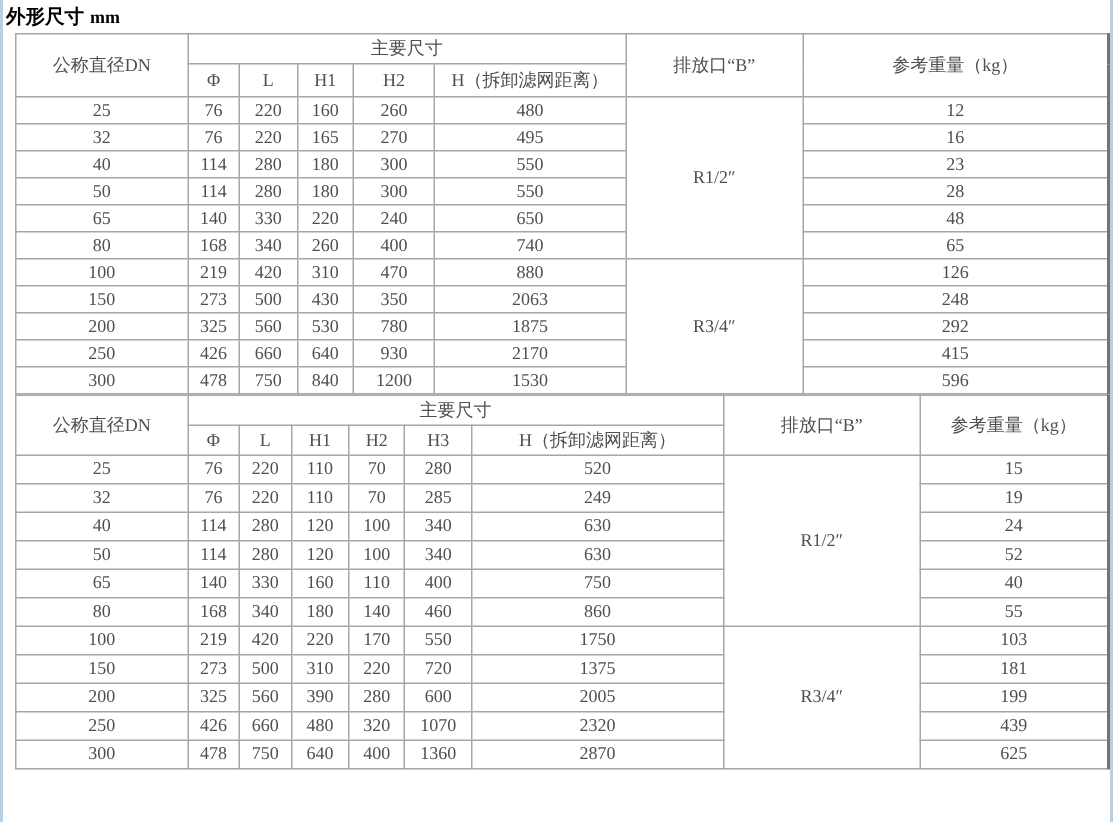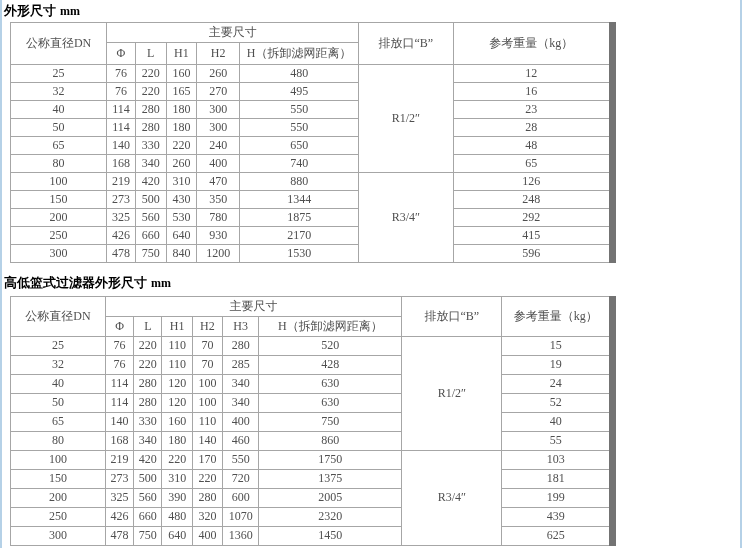--- a/index.html
+++ b/index.html
@@ -20,40 +20,40 @@
     width: 2px;
     height: 548px;
     background: #b5d1e7;
   }
   .edge-strip.left  { left: 0; }
   .edge-strip.right { right: 0; }
   .content {
     position: absolute;
     left: 2px;
     top: 0;
-    width: 614px;
+    width: 738px;
   }
   .tbl-title {
     margin: 3px 0 3px 2px;
     font-size: 13px;
     line-height: 15px;
     font-weight: bold;
     color: #000000;
   }
   .tbl-title .unit {
     font-weight: bold;
     font-size: 12px;
     margin-left: 4px;
   }
   .tbl-title.second { margin-top: 12px; margin-bottom: 5px; }
   table.spec {
     border-collapse: collapse;
     table-layout: fixed;
     margin-left: 8px;
-    border-right: 7px solid #737373;
+    border-right: 2px solid #737373;
   }
   table.spec th, table.spec td {
     border: 1px solid #a6a6a6;
     font-size: 12px;
     font-weight: normal;
     color: #4f4f4f;
     text-align: center;
     vertical-align: middle;
     padding: 0;
     line-height: 1.1;
@@ -169,21 +169,21 @@
             <td>880</td>
             <td rowspan="5">R3/4″</td>
             <td>126</td>
           </tr>
           <tr>
             <td>150</td>
             <td>273</td>
             <td>500</td>
             <td>430</td>
             <td>350</td>
-            <td>1344</td>
+            <td>2063</td>
             <td>248</td>
           </tr>
           <tr>
             <td>200</td>
             <td>325</td>
             <td>560</td>
             <td>530</td>
             <td>780</td>
             <td>1875</td>
             <td>292</td>
@@ -202,23 +202,20 @@
             <td>478</td>
             <td>750</td>
             <td>840</td>
             <td>1200</td>
             <td>1530</td>
             <td>596</td>
           </tr>
         </tbody>
       </table>
 
-    <div class="tbl-title second">
-      <span>高低篮式过滤器外形尺寸</span><span class="unit">mm</span>
-    </div>
     <table class="spec t2">
         <colgroup>
           <col style="width: 116px;">
           <col style="width: 35px;">
           <col style="width: 35px;">
           <col style="width: 39px;">
           <col style="width: 38px;">
           <col style="width: 45px;">
           <col style="width: 170px;">
           <col style="width: 133px;">
@@ -252,21 +249,21 @@
             <td rowspan="6">R1/2″</td>
             <td>15</td>
           </tr>
           <tr>
             <td>32</td>
             <td>76</td>
             <td>220</td>
             <td>110</td>
             <td>70</td>
             <td>285</td>
-            <td>428</td>
+            <td>249</td>
             <td>19</td>
           </tr>
           <tr>
             <td>40</td>
             <td>114</td>
             <td>280</td>
             <td>120</td>
             <td>100</td>
             <td>340</td>
             <td>630</td>
@@ -343,20 +340,20 @@
             <td>2320</td>
             <td>439</td>
           </tr>
           <tr>
             <td>300</td>
             <td>478</td>
             <td>750</td>
             <td>640</td>
             <td>400</td>
             <td>1360</td>
-            <td>1450</td>
+            <td>2870</td>
             <td>625</td>
           </tr>
         </tbody>
       </table>
 
   </div>
 </div>
 
 </body></html>

